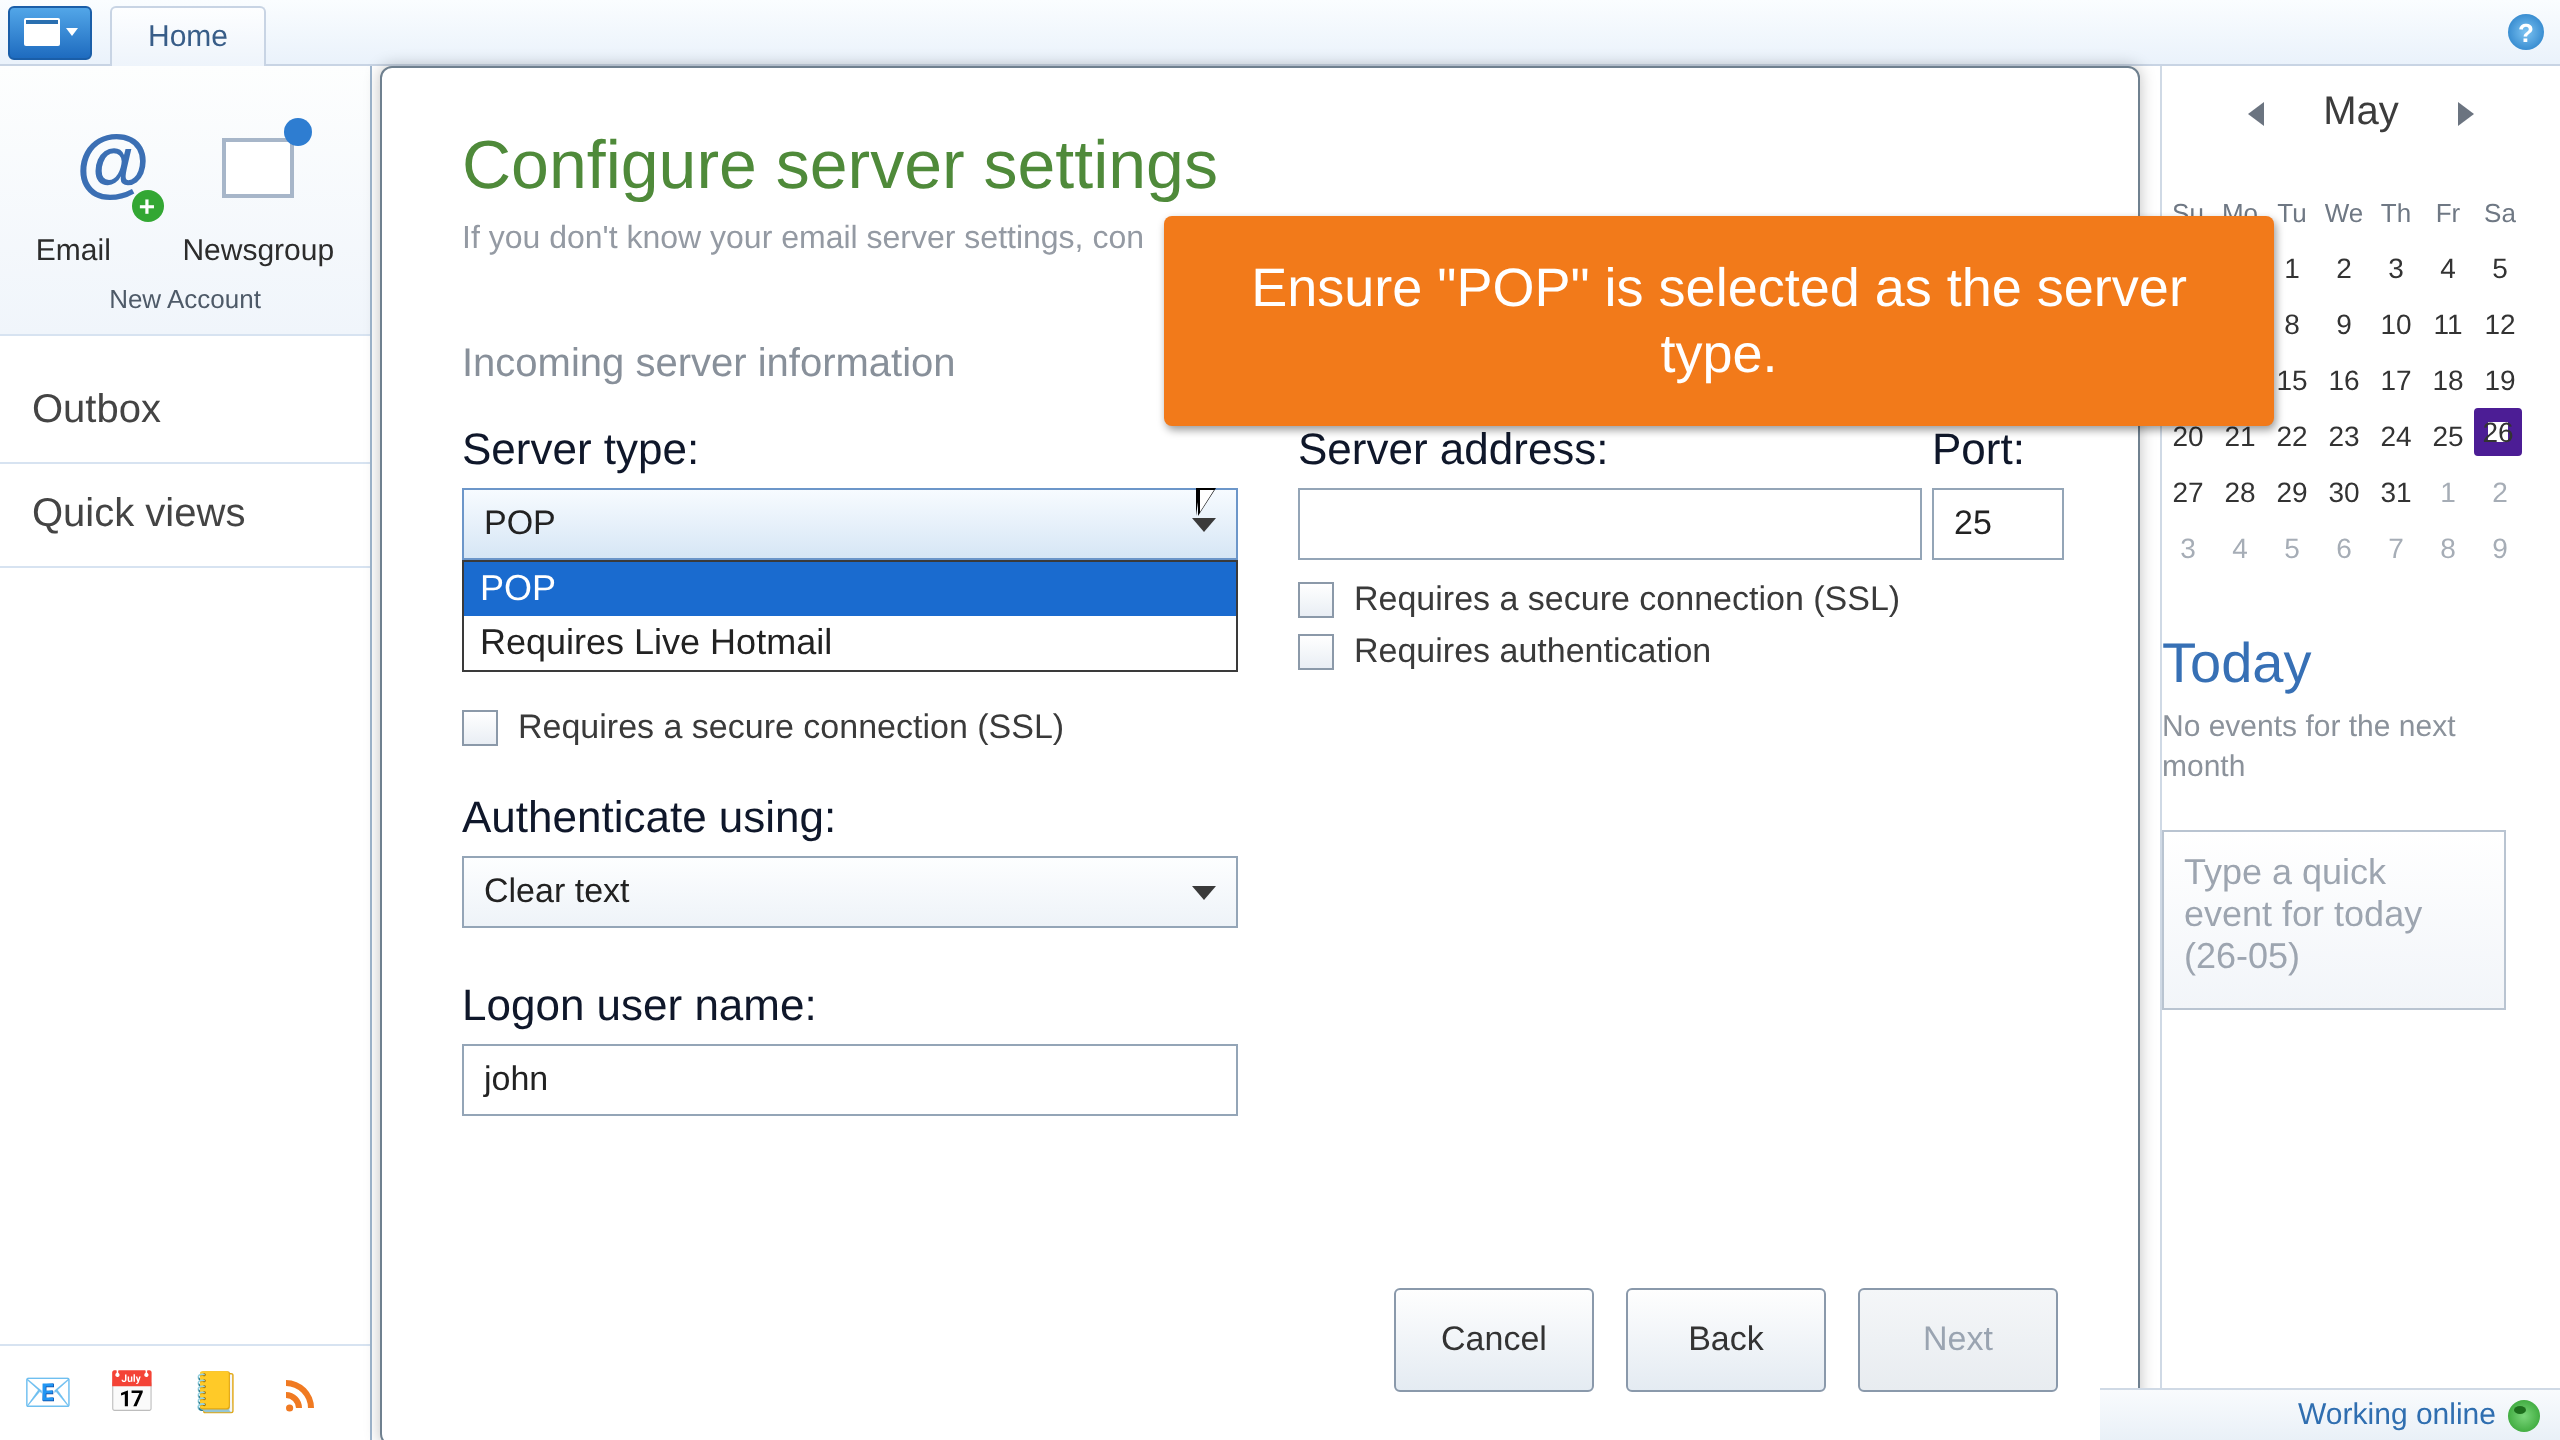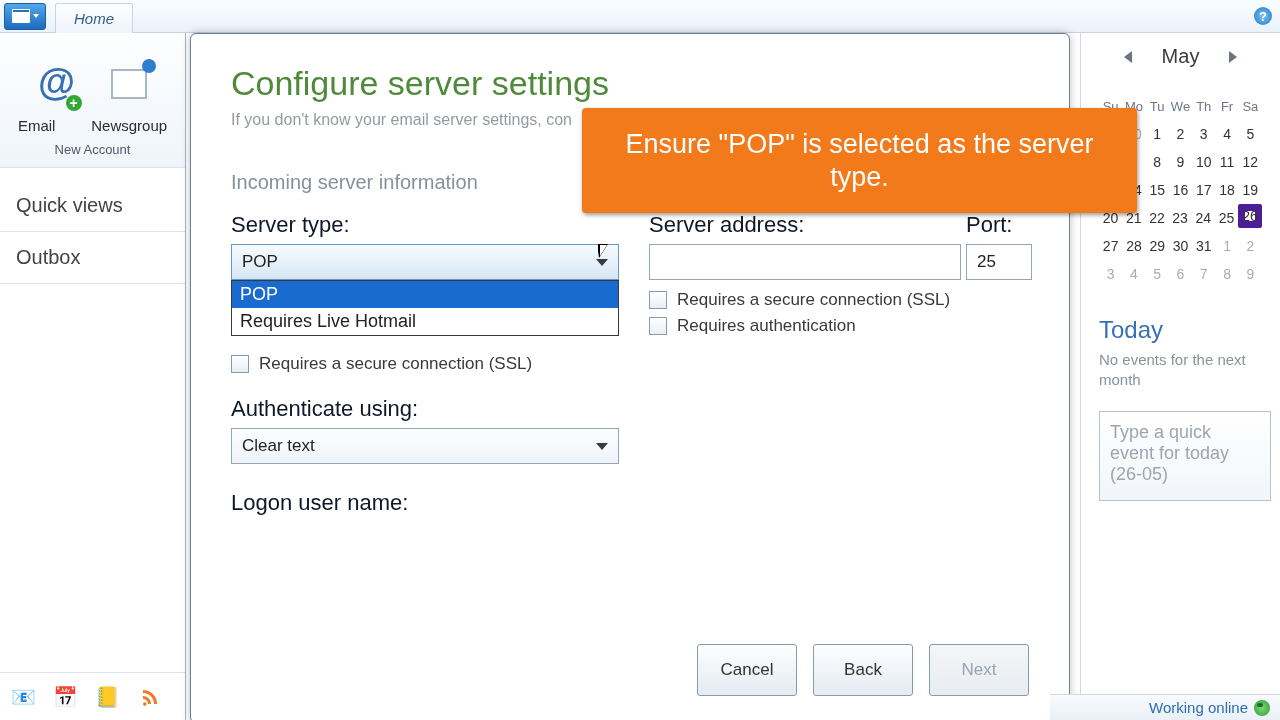--- a/index.html
+++ b/index.html
@@ -4,21 +4,21 @@
 <style>
   * { box-sizing: border-box; margin: 0; padding: 0; font-family: "Segoe UI", Tahoma, sans-serif; }
   body { width: 1280px; height: 720px; background: #fff; overflow: hidden; position: relative; }
 
   
   .ribbon { height: 33px; background: linear-gradient(#fafdff, #eaf2fb); border-bottom: 1px solid #c8d4e4; display: flex; align-items: center; }
   .app-menu { width: 42px; height: 27px; margin: 2px 4px; background: linear-gradient(#52a6e8, #1e6bbf); border: 1px solid #1a5ea8; border-radius: 3px; display: flex; align-items: center; justify-content: center; gap: 3px; }
   .app-menu-icon { width: 18px; height: 14px; background: #fff; border-radius: 1px; position: relative; }
   .app-menu-icon::after { content: ""; position: absolute; left: 1px; top: 1px; width: 16px; height: 2px; background: #2a6fb0; }
   .app-menu-arrow { width: 0; height: 0; border-left: 3px solid transparent; border-right: 3px solid transparent; border-top: 4px solid #fff; }
-  .ribbon-tab { padding: 6px 18px; font-size: 15px; color: #385d88; background: linear-gradient(#fdfeff,#eef4fb); border-top-left-radius: 3px; border-top-right-radius: 3px; border: 1px solid #c8d4e4; border-bottom: none; margin-left: 5px; position: relative; top: 2px; font-style: italic; }
+  .ribbon-tab { padding: 6px 18px; font-size: 15px; color: #385d88; background: linear-gradient(#fdfeff,#eef4fb); border-top-left-radius: 3px; border-top-right-radius: 3px; border: 1px solid #c8d4e4; border-bottom: none; margin-left: 5px; position: relative; top: 2px; }
   .help-icon { width: 18px; height: 18px; border-radius: 50%; background: radial-gradient(#7dc3f2, #1e78c4); color: #fff; font-size: 13px; font-weight: bold; display: flex; align-items: center; justify-content: center; position: absolute; right: 8px; top: 7px; }
 
   
   .main { position: relative; height: 687px; display: flex; }
 
   
   .sidebar { width: 186px; border-right: 1px solid #9fb6ce; display: flex; flex-direction: column; }
   .newacct-group { height: 135px; border-bottom: 1px solid #d7e3f1; text-align: center; display: flex; flex-direction: column; justify-content: flex-end; padding-bottom: 10px; background: linear-gradient(#fdfefe,#f0f5fb); }
   .newacct-icons { display: flex; justify-content: center; gap: 26px; margin-bottom: 8px; }
   .ic-email { width: 46px; height: 46px; position: relative; }
@@ -68,34 +68,34 @@
   .dd-item.selected { background: #1a6bcf; color: #fff; }
 
   .chk-row { display: flex; align-items: center; gap: 10px; margin-top: 10px; font-size: 17px; color: #3a3a3a; }
   .chk { width: 18px; height: 18px; border: 1px solid #8b99a9; background: linear-gradient(#fff,#e9eef4); }
 
   .btn-row { position: absolute; right: 40px; bottom: 26px; display: flex; gap: 16px; }
   .btn { width: 100px; height: 52px; border: 1px solid #8a99ab; background: linear-gradient(#fefefe,#e4ebf2); border-radius: 3px; display: flex; align-items: center; justify-content: center; font-size: 17px; color: #333; }
   .btn.disabled { color: #9aa4b1; background: linear-gradient(#f4f6f8,#e8ecf0); }
 
   
-  .rightpanel { position: absolute; right: 0; top: 0; width: 200px; height: 688px; padding: 12px 18px; border-left: 1px solid #cfd9e5; }
+  .rightpanel { position: absolute; right: 0; top: 0; width: 200px; height: 688px; padding: 12px 0; border-left: 1px solid #cfd9e5; }
   .cal-head { display: flex; align-items: center; justify-content: center; gap: 30px; font-size: 20px; color: #3c3c3c; }
   .cal-arrow { width: 0; height: 0; border-top: 6px solid transparent; border-bottom: 6px solid transparent; cursor:pointer; }
   .cal-arrow.left { border-right: 8px solid #6b7480; }
   .cal-arrow.right { border-left: 8px solid #6b7480; }
 
   .cal-grid { margin-top: 24px; }
   .cal-row { display: flex; }
   .cal-cell { width: 26px; height: 28px; display: flex; align-items: center; justify-content: center; font-size: 14px; color: #333; }
   .cal-cell.hdr { color: #6f7884; font-size: 13px; }
   .cal-cell.dim { color: #a6adb6; }
   .cal-cell.today { border: 7px solid #4c1d95; border-radius: 2px; width:24px; height:24px; }
 
-  .today-title { font-size: 24px; color: #3770b5; margin-top: 28px; }
+  .today-title { font-size: 28px; color: #3770b5; margin-top: 28px; }
   .noevents { font-size: 15px; color: #8b929b; margin-top: 6px; line-height: 1.3; max-width: 170px; }
 
   .quick-box { margin-top: 22px; width: 172px; height: 90px; border: 1px solid #b9c4d1; background: linear-gradient(#fff,#f2f5f9); padding: 10px; font-size: 18px; color: #9da5b0; }
 
   
   .statusbar { position: absolute; bottom: 0; right: 0; height: 26px; width: 230px; display: flex; align-items: center; justify-content: flex-end; padding-right: 10px; gap: 6px; font-size: 15px; color: #2f6eb0; border-top: 1px solid #cfd9e5; background: linear-gradient(#f9fbfd,#e9f0f7); }
   .globe { width: 16px; height: 16px; border-radius: 50%; background: radial-gradient(#7bd67b,#2b9d2b); position: relative; }
   .globe::after { content: ""; position: absolute; left: 3px; top: 3px; width: 6px; height: 4px; background: #1d6e1d; border-radius: 50%; }
 
   
@@ -141,22 +141,22 @@
           <div class="pin"></div>
         </div>
       </div>
       <div class="newacct-labels">
         <span>Email</span>
         <span>Newsgroup</span>
       </div>
       <div class="newacct-title">New Account</div>
     </div>
     <div class="nav-list">
+      <div class="nav-item">Outbox</div>
       <div class="nav-item">Quick views</div>
-      <div class="nav-item">Outbox</div>
     </div>
     <div class="sidebar-bottom">
       <div class="sb-ico mail">📧</div>
       <div class="sb-ico cal">📅</div>
       <div class="sb-ico book">📒</div>
       <div class="sb-ico rss">
         <svg width="20" height="20" viewBox="0 0 20 20">
             <path fill="#f07a22" d="M3 3v3a11 11 0 0 1 11 11h3A14 14 0 0 0 3 3zm0 6v3a5 5 0 0 1 5 5h3A8 8 0 0 0 3 9zm1.8 6.2a1.8 1.8 0 1 0 0 3.6 1.8 1.8 0 0 0 0-3.6z"></path>
           </svg>
       </div>
@@ -265,20 +265,21 @@
             <span>Requires a secure connection (SSL)</span>
           </div>
 
           <div class="fld-label" style="margin-top:22px;">Authenticate using:</div>
           <div class="select-box" style="background:linear-gradient(#fdfeff,#eef3f8); border-color:#94a5b7;">
             <span>Clear text</span>
             <span class="select-arrow"></span>
           </div>
 
           <div class="fld-label" style="margin-top:26px;">Logon user name:</div>
+          <div class="text-box">john</div>
         </div>
 
         <div class="col">
           <div style="display:flex; gap:5px;">
             <div>
               <div class="fld-label">Server address:</div>
               <div class="text-box addr"></div>
             </div>
             <div>
               <div class="fld-label">Port:</div>

